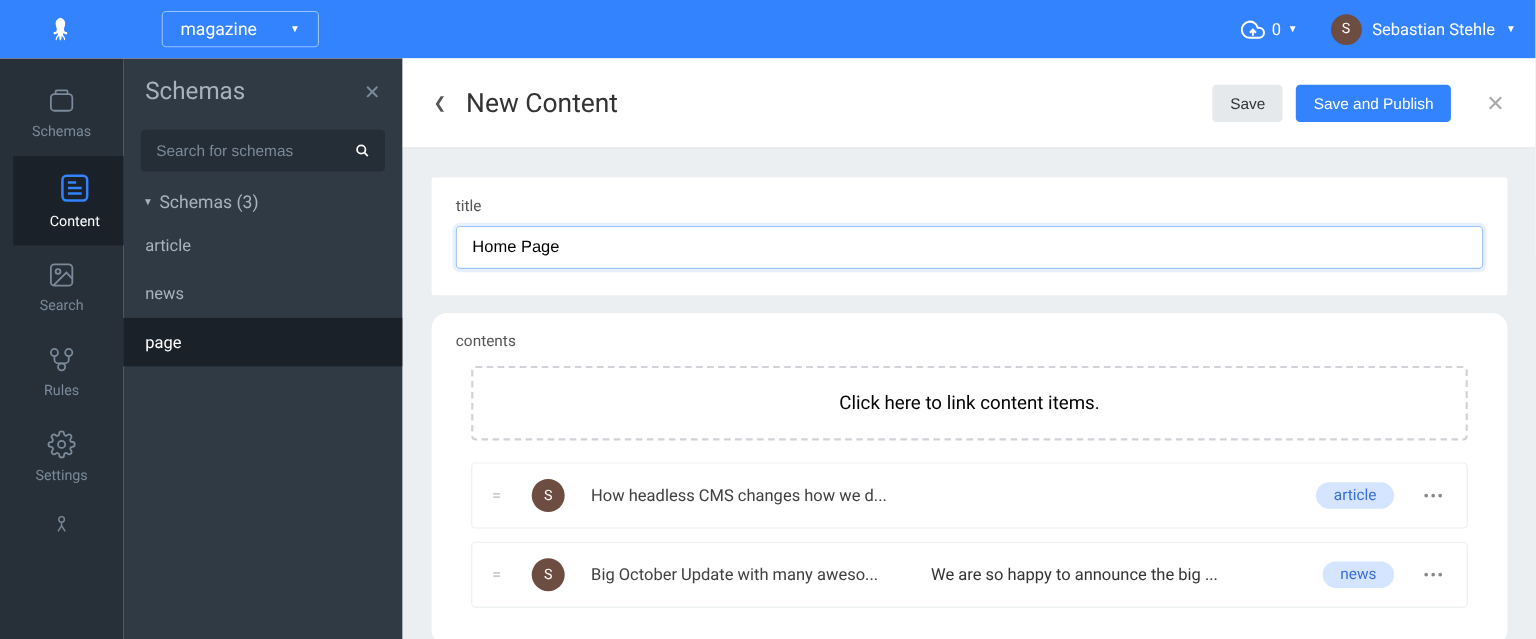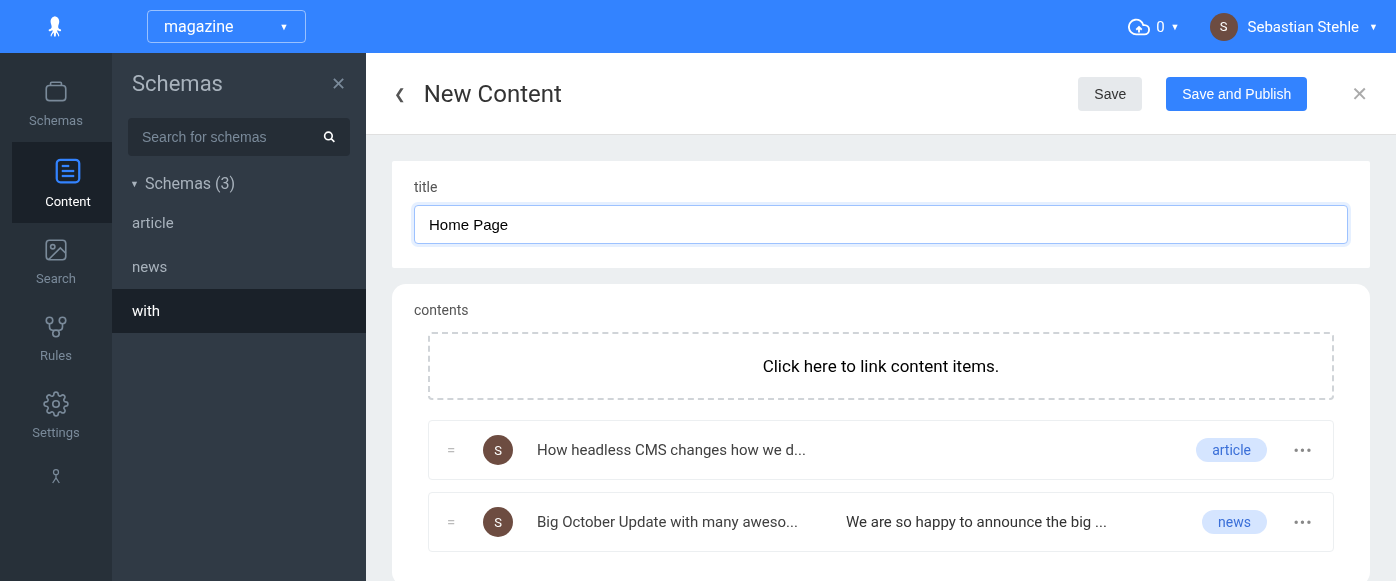--- a/index.html
+++ b/index.html
@@ -4,21 +4,21 @@
   <style>
     * { box-sizing: border-box; margin: 0; padding: 0; }
     body { font-family: -apple-system, BlinkMacSystemFont, "Segoe UI", Roboto, sans-serif; font-size: 14px; color: #333; background: #f5f5f5; overflow: hidden; }
     
     .app { display: flex; flex-direction: column; height: 581px; width: 1396px; }
     
     
     .topbar { height: 53px; background: #3383ff; display: flex; align-items: center; color: white; }
     .logo-area { width: 112px; display: flex; align-items: center; justify-content: center; height: 100%; }
     .logo-icon { color: white; }
-    .app-selector { margin-left: 35px; border: 1px solid rgba(255,255,255,0.5); border-radius: 4px; padding: 6px 16px; display: flex; align-items: center; gap: 46px; cursor: pointer; color: white; font-size: 16px; justify-content: flex-end; }
+    .app-selector { margin-left: 35px; border: 1px solid rgba(255,255,255,0.5); border-radius: 4px; padding: 6px 16px; display: flex; align-items: center; gap: 30px; cursor: pointer; color: white; font-size: 16px; justify-content: flex-end; }
     .topbar-spacer { flex: 1; }
     .cloud-section { display: flex; align-items: center; gap: 6px; margin-right: 30px; color: white; font-size: 15px; }
     .user-section { display: flex; align-items: center; gap: 10px; margin-right: 18px; cursor: pointer; }
     .user-avatar-top { width: 28px; height: 28px; border-radius: 50%; background: #6d4c41; color: white; display: flex; align-items: center; justify-content: center; font-size: 13px; }
     .user-name { color: white; font-size: 15px; }
     
     
     .body { flex: 1; display: flex; overflow: hidden; }
     
     
@@ -41,21 +41,21 @@
     .schemas-search-icon { color: white; }
     .schemas-group { padding: 0 18px 8px; display: flex; align-items: center; gap: 6px; color: #a8b2bc; font-size: 16px; cursor: pointer; }
     .schema-item { padding: 13px 20px; font-size: 15px; color: #a8b2bc; cursor: pointer; }
     .schema-item.active { background: #1a2129; color: white; }
     
     
     .main { flex: 1; background: #eceff1; display: flex; flex-direction: column; overflow: hidden; }
     .content-header { background: white; height: 82px; display: flex; align-items: center; padding: 0 28px; border-bottom: 1px solid #e0e0e0; }
     .back-arrow { color: #555; margin-right: 18px; cursor: pointer; font-size: 14px; }
     .page-title { font-size: 24px; color: #333; font-weight: 400; flex: 1; }
-    .header-buttons { display: flex; gap: 24px; align-items: center; }
+    .header-buttons { display: flex; gap: 12px; align-items: center; }
     .btn { padding: 9px 16px; border-radius: 4px; border: none; font-size: 14px; cursor: pointer; }
     .btn-secondary { background: #e6e9ec; color: #333; }
     .btn-primary { background: #3383ff; color: white; }
     .close-x { color: #aaa; font-size: 20px; margin-left: 20px; cursor: pointer; }
     
     .content-body { flex: 1; overflow-y: auto; padding: 26px; }
     .card { background: white; border-radius: 2px; padding: 18px 22px 24px; margin-bottom: 16px; }
     .field-label { font-size: 14px; color: #555; margin-bottom: 10px; display: block; }
     .text-input { width: 100%; padding: 10px 14px; border: 1px solid #9dc2ff; border-radius: 4px; font-size: 15px; outline: none; box-shadow: 0 0 0 3px rgba(51,131,255,0.12); }
     
@@ -165,21 +165,21 @@
             <circle cx="10" cy="10" r="7"></circle>
             <line x1="21" y1="21" x2="15" y2="15"></line>
           </svg>
       </div>
       <div class="schemas-group">
         <span class="caret-down">▼</span>
         <span>Schemas (3)</span>
       </div>
       <div class="schema-item">article</div>
       <div class="schema-item">news</div>
-      <div class="schema-item active">with</div>
+      <div class="schema-item active">page</div>
     </div>
 
     <div class="main">
       <div class="content-header">
         <span class="back-arrow">❮</span>
         <span class="page-title">New Content</span>
         <div class="header-buttons">
           <button class="btn btn-secondary">Save</button>
           <button class="btn btn-primary">Save and Publish</button>
           <span class="close-x">✕</span>

